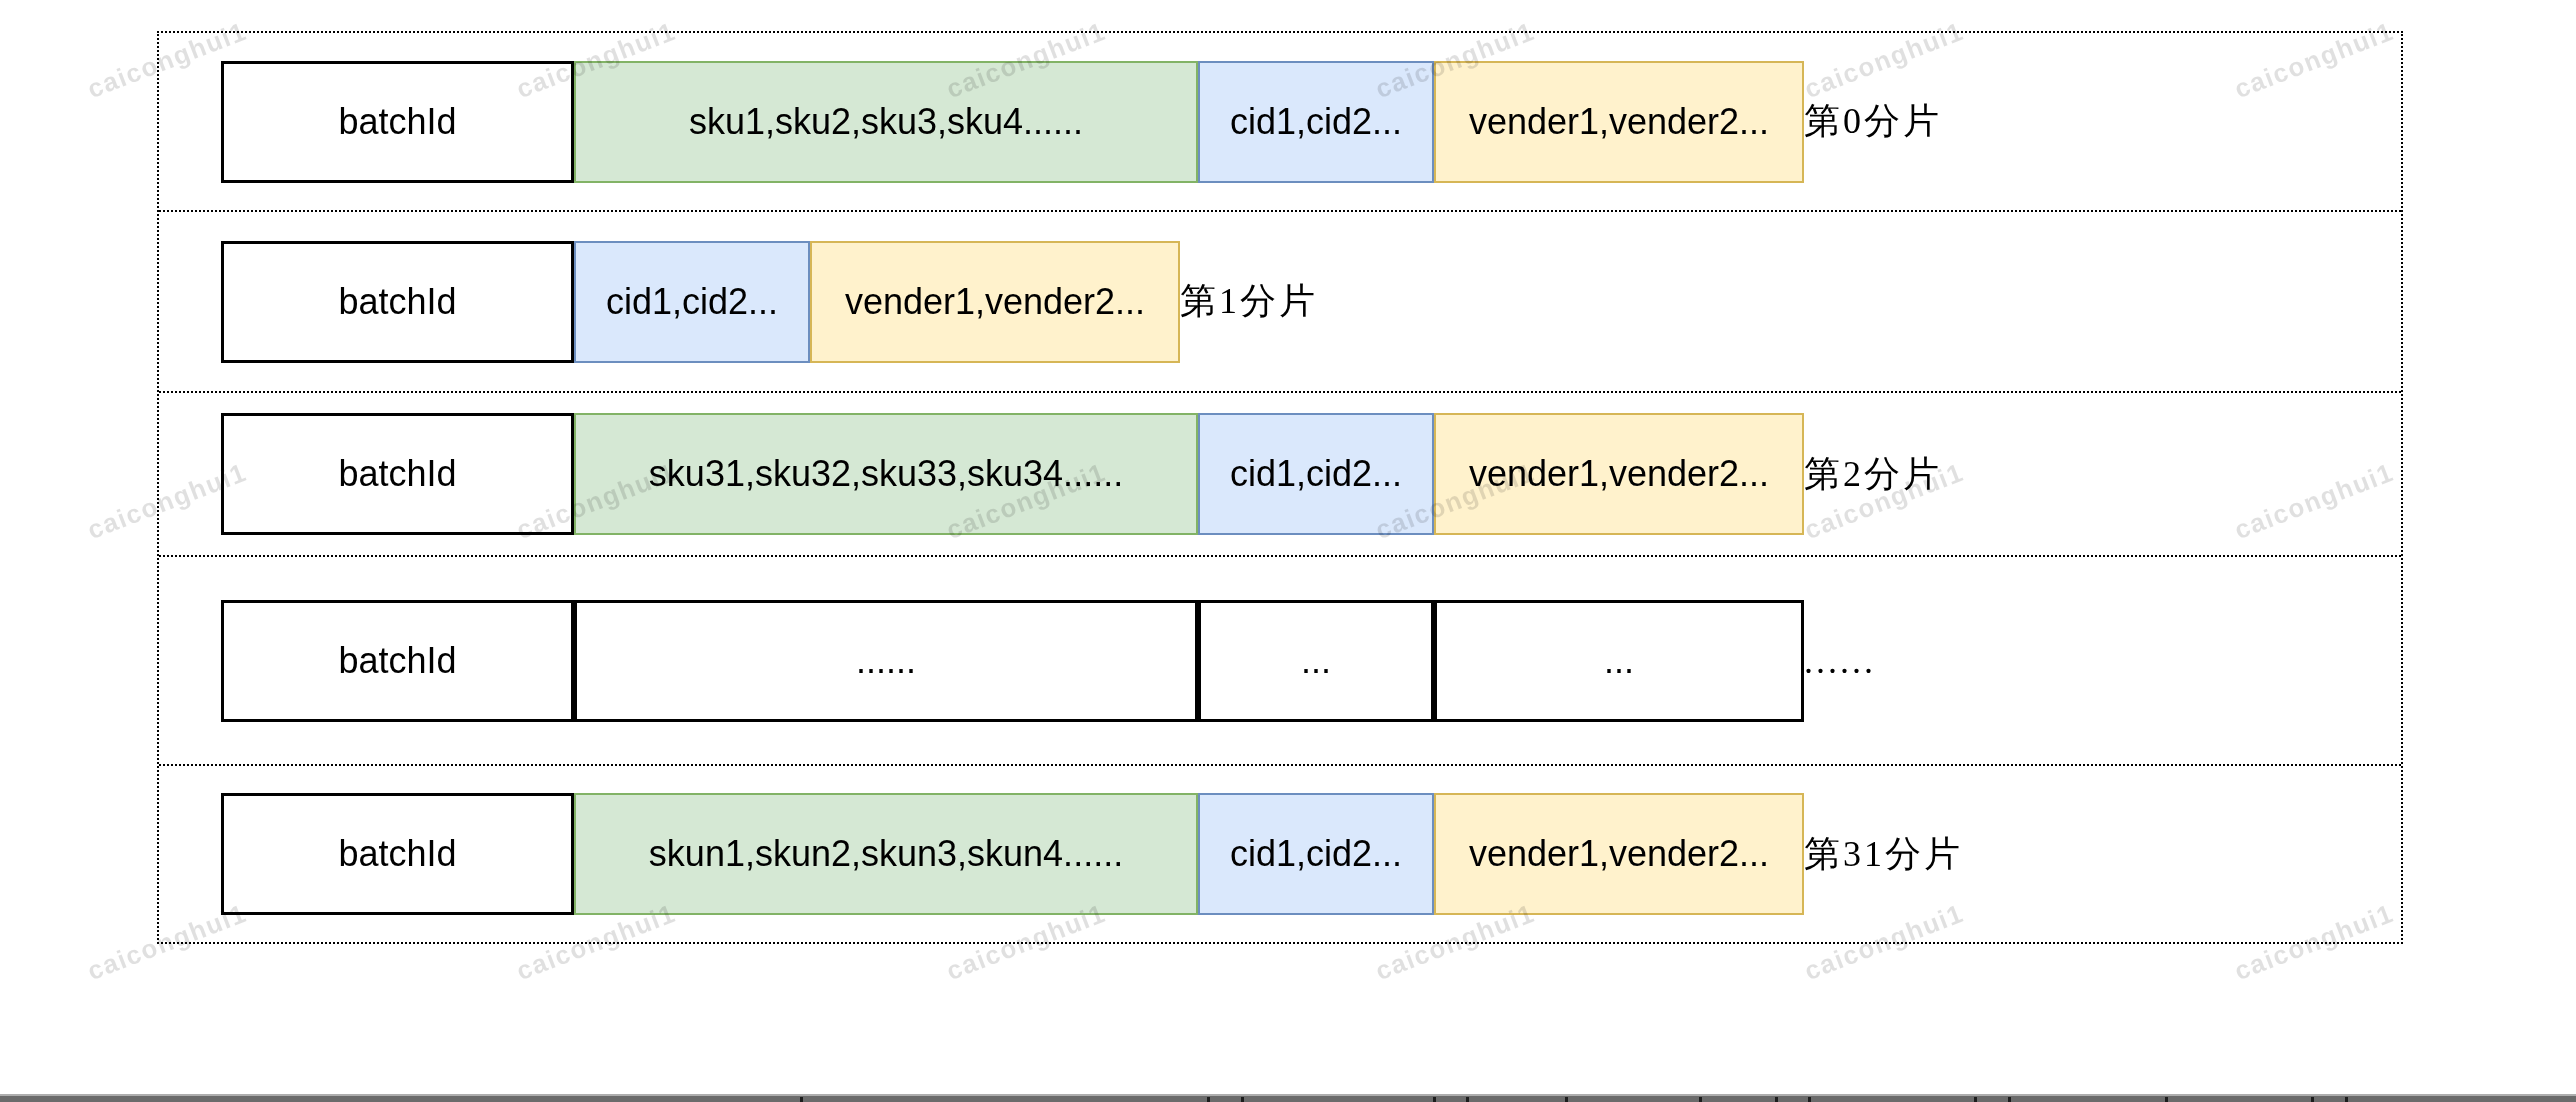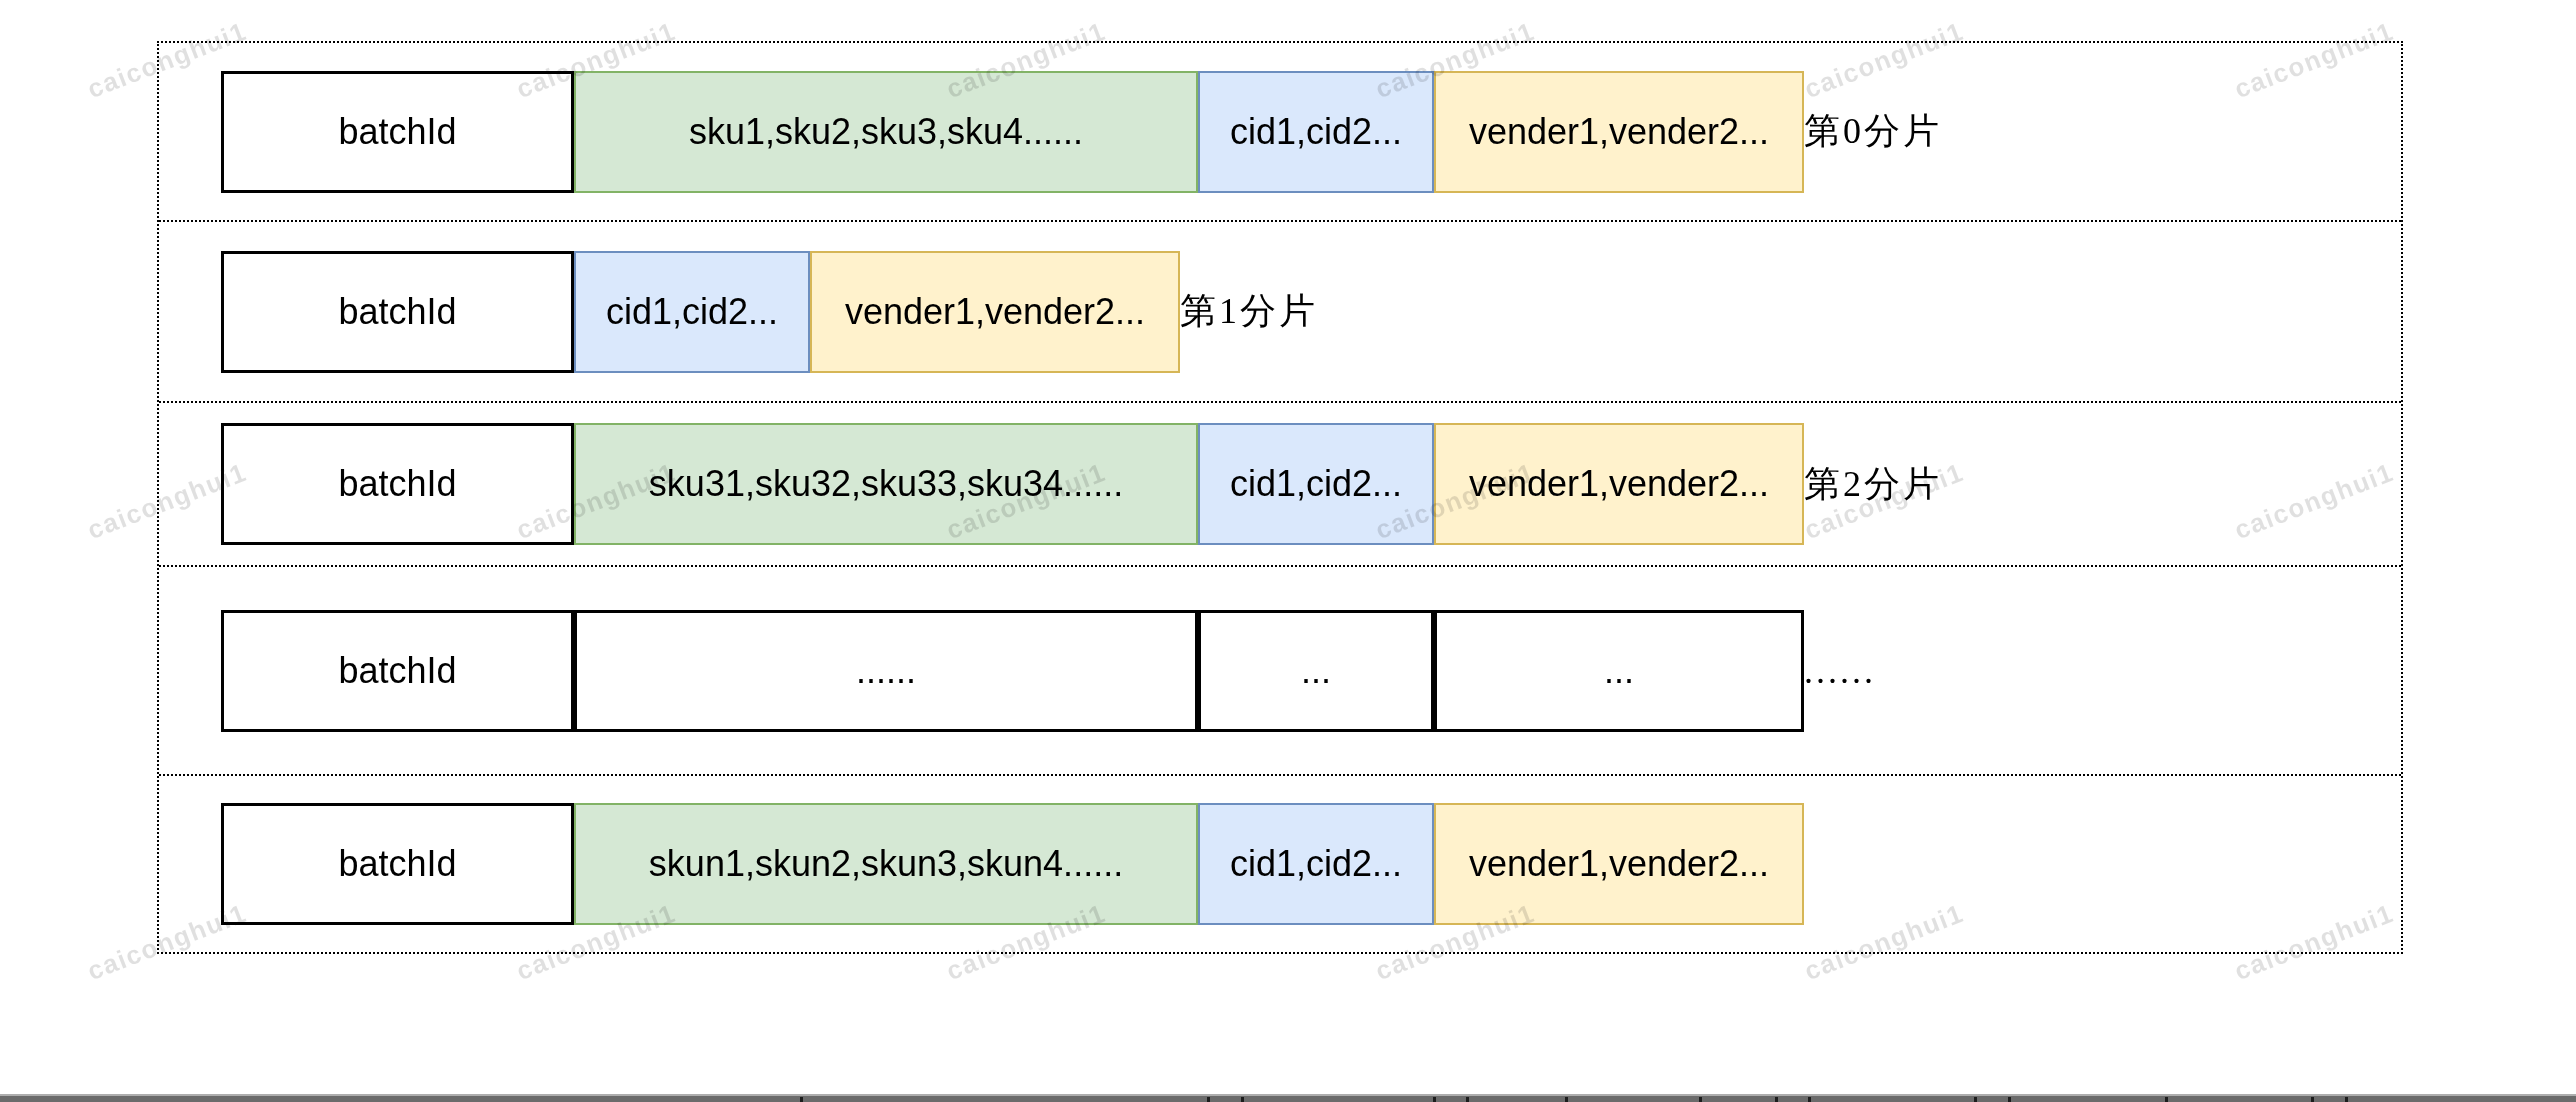--- a/index.html
+++ b/index.html
@@ -6,21 +6,21 @@
   .stage{
     position:relative;width:2576px;height:1102px;background:#ffffff;overflow:hidden;
     font-family:"Liberation Sans","DejaVu Sans",sans-serif;color:#000;
   }
   .wm-layer{position:absolute;inset:0;pointer-events:none;z-index:5;}
   .wm{
     position:absolute;font-size:26px;font-weight:600;letter-spacing:1.5px;
     color:rgba(0,0,0,0.12);transform:rotate(-21deg);white-space:nowrap;
   }
   .diagram{
-    position:absolute;left:157px;top:41px;width:2246px;height:913px;
+    position:absolute;left:157px;top:31px;width:2246px;height:913px;
     border:2.3px dotted #000;box-sizing:border-box;
     display:flex;flex-direction:column;z-index:2;
   }
   .band{
     box-sizing:border-box;display:flex;align-items:center;
     padding-left:62px;border-bottom:2.3px dotted #000;
   }
   .band:last-child{border-bottom:none;flex:1;}
   .b0{height:179px;} .b1{height:181px;} .b2{height:164px;} .b3{height:209px;}
   .cell{
@@ -96,20 +96,21 @@
       <div class="cell cid">...</div>
       <div class="cell vender">...</div>
       <div class="shard-label">......</div>
     </div>
 
     <div class="band b4">
       <div class="cell batch">batchId</div>
       <div class="cell sku">skun1,skun2,skun3,skun4......</div>
       <div class="cell cid">cid1,cid2...</div>
       <div class="cell vender">vender1,vender2...</div>
+      <div class="shard-label">第31分片</div>
     </div>
 
   </div>
 
   <div class="dock" id="dock">
       <div class="tick" style="left: 800px;"></div>
       <div class="tick" style="left: 1207px;"></div>
       <div class="tick" style="left: 1241px;"></div>
       <div class="tick" style="left: 1433px;"></div>
       <div class="tick" style="left: 1466px;"></div>

